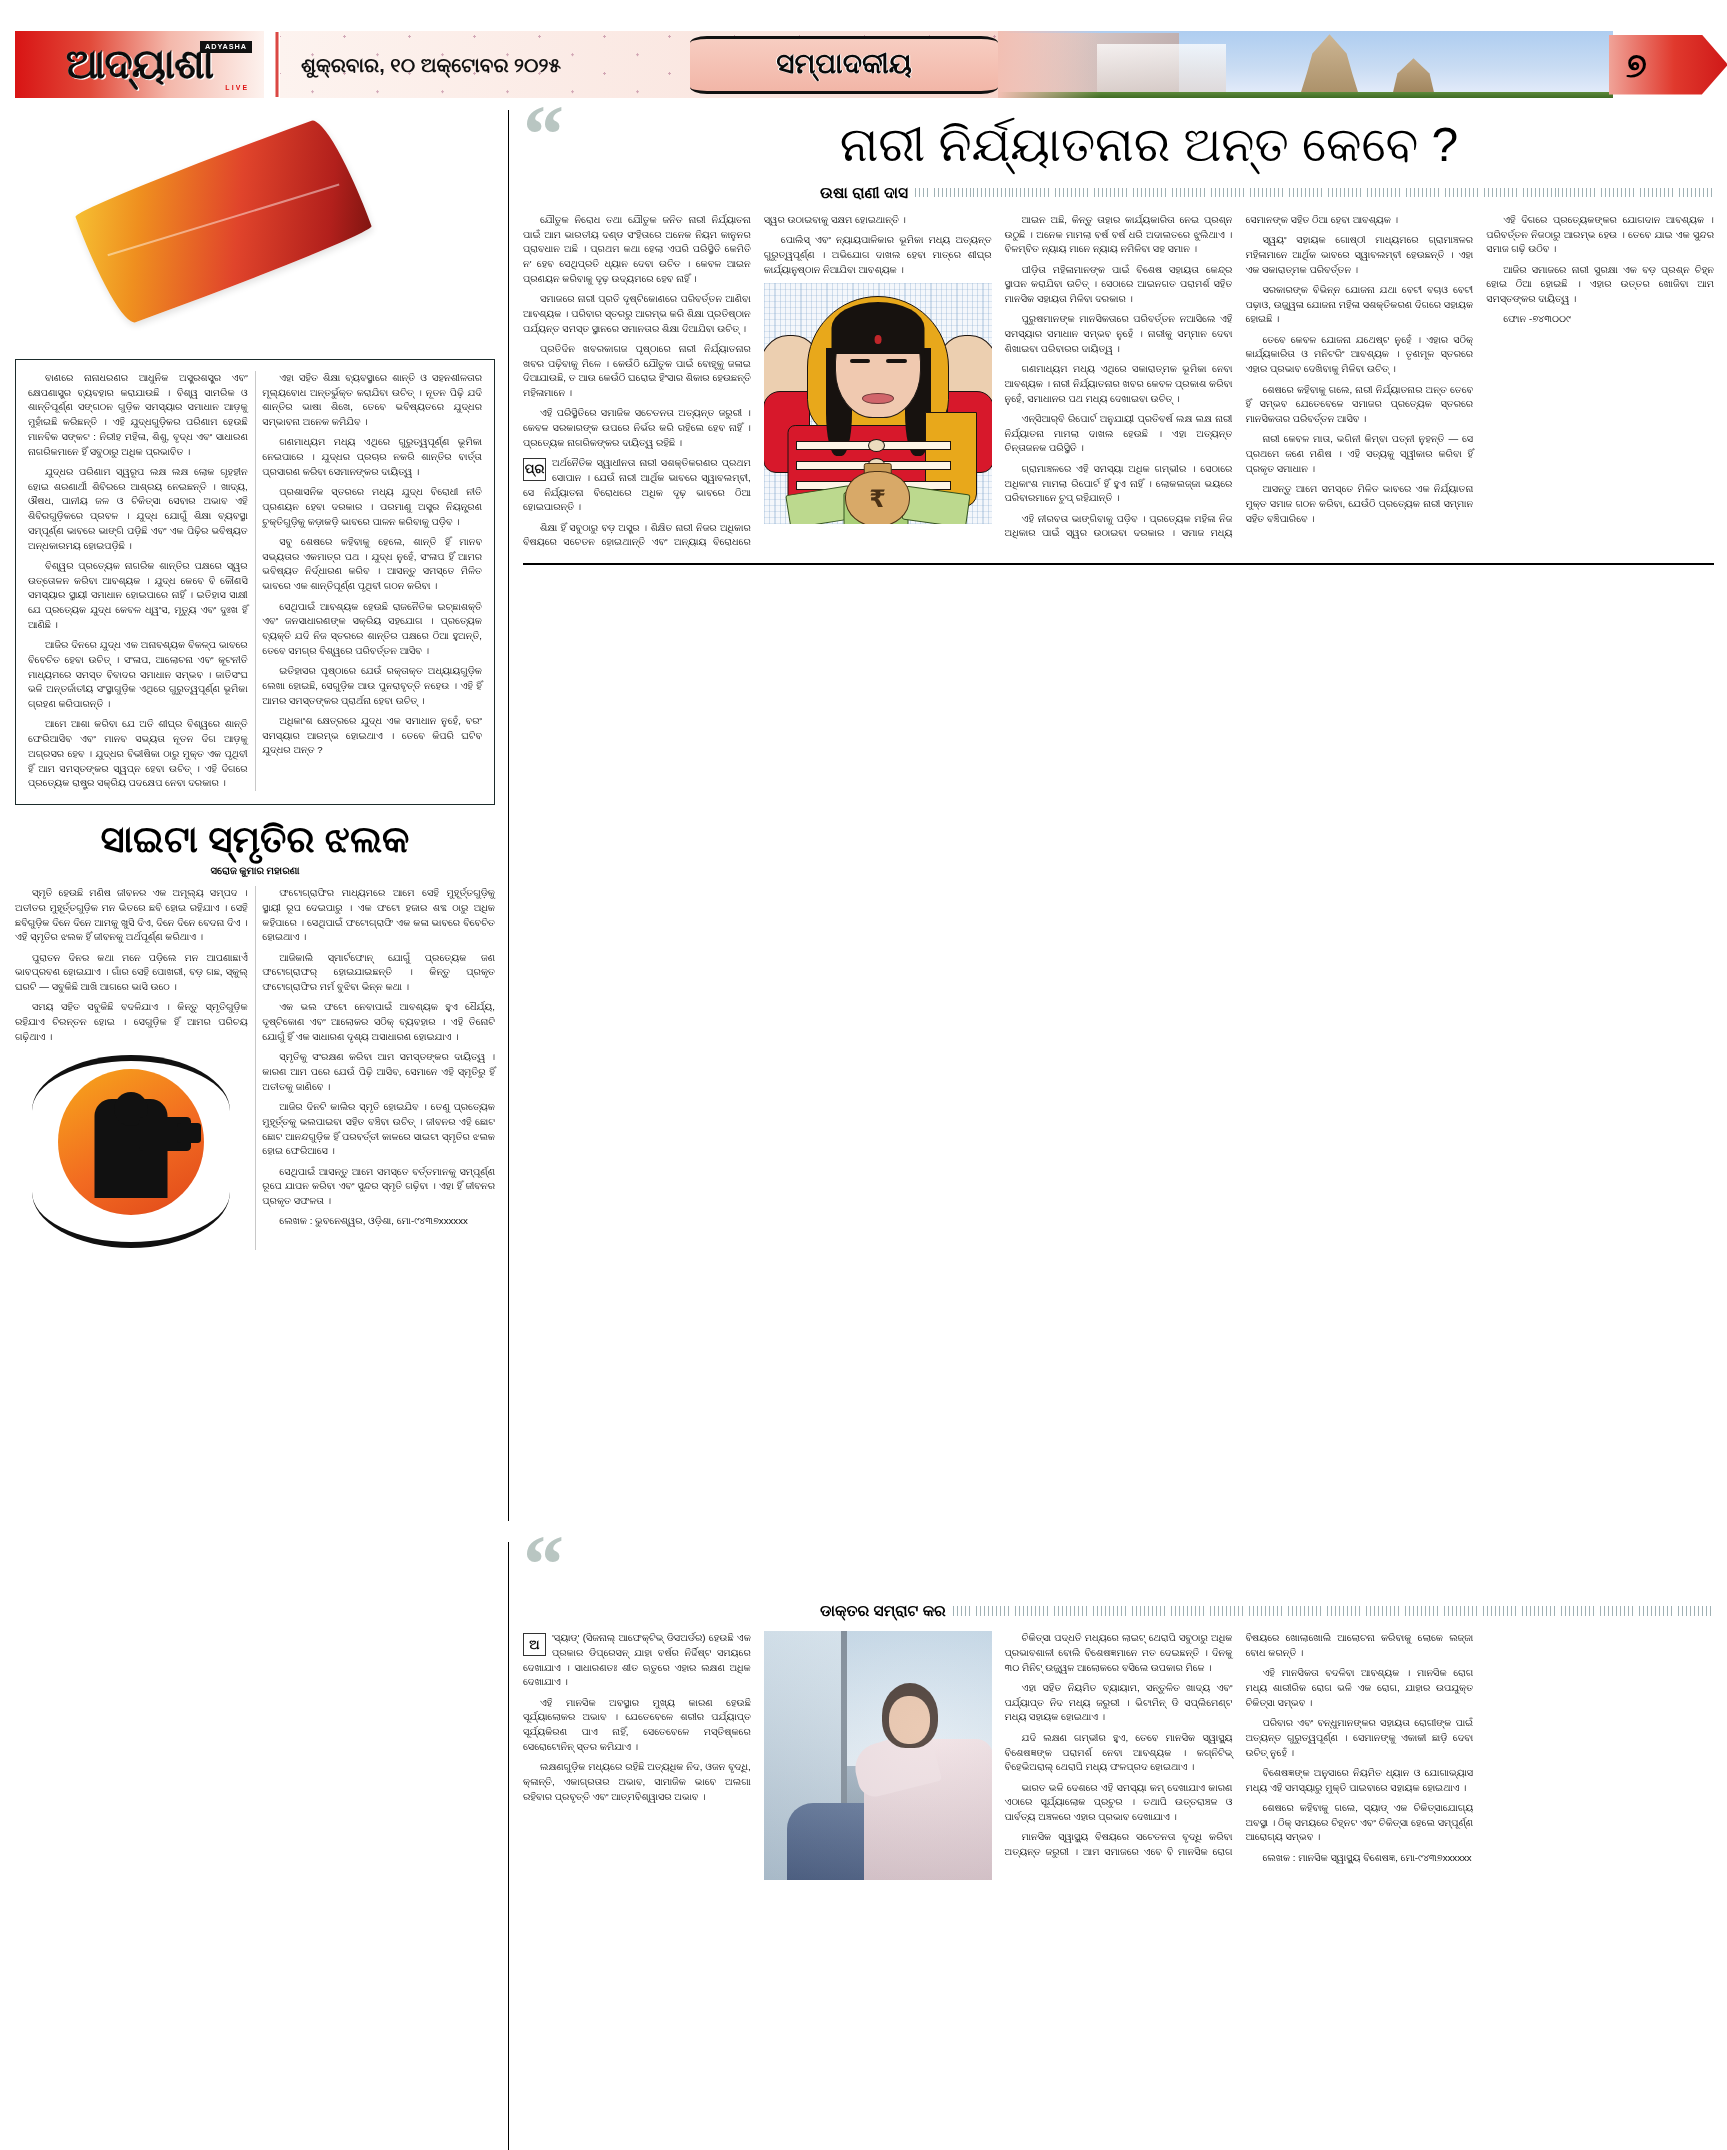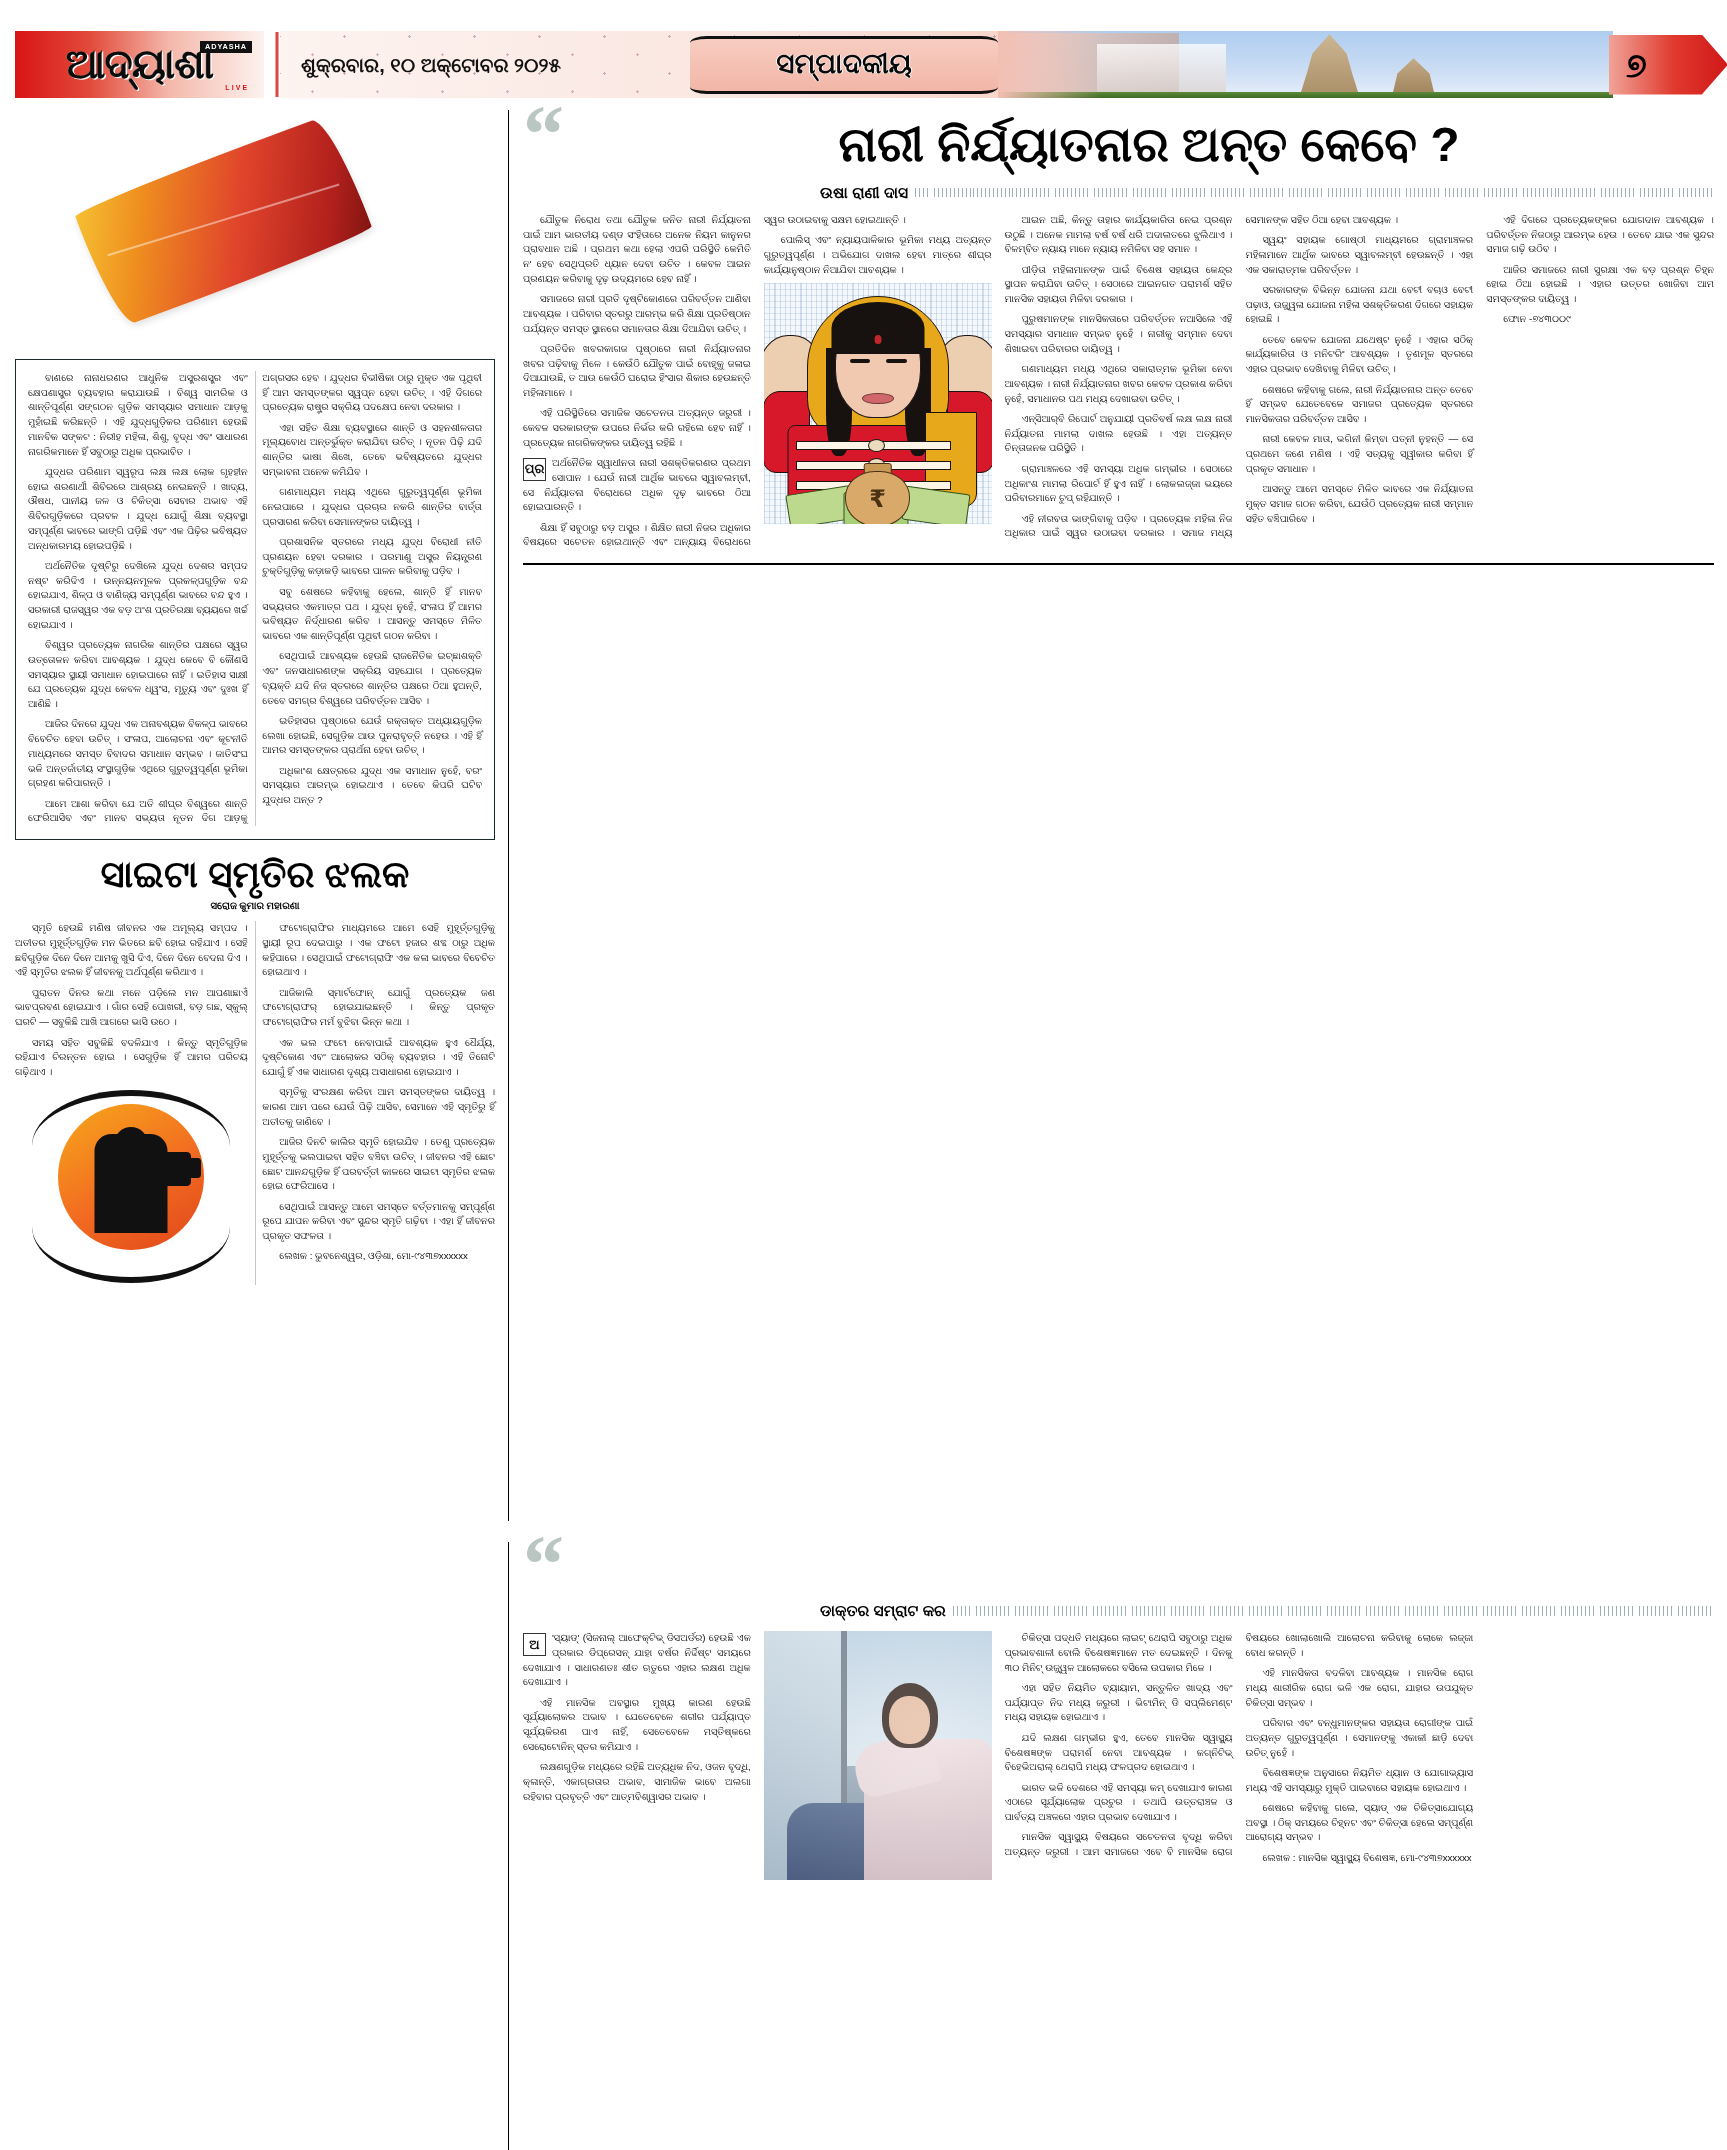--- a/index.html
+++ b/index.html
@@ -164,21 +164,21 @@
 
   
   .mainarea { position:absolute; left:523px; top:0; width:1191px; }
 
   .quote-mark {
     font-size:82px; line-height:.62; color:#b9c6c2; font-weight:bold;
     font-family:"Liberation Serif", serif; display:inline-block;
   }
   .hl-row { display:flex; align-items:flex-start; gap:20px; margin-bottom:2.6px; }
   h1.hl-main {
-    font-size:48px; line-height:1.14; font-weight:bold; margin:7.7px 0 0 0;
+    font-size:48px; line-height:1.14; font-weight:normal; margin:7.7px 0 0 0;
     flex:1; text-align:center; white-space:nowrap;
   }
   h1.hl-main.small { font-size:40px; }
 
   .byline-row {
     display:flex; align-items:center; gap:0; margin:11.2px 0 11.2px 297px;
   }
   .byline-name { font-size:15.5px; font-weight:bold; white-space:nowrap; padding-right:6.9px; }
   .byline-stripe {
     flex:1; height:9.5px;
@@ -420,21 +420,20 @@
   <div class="leftcol">
 
     <div class="leaf-art">
       <div class="leaf"></div>
     </div>
 
     <div class="boxed">
       <div class="twocol">
         <p class="body">ବାଣରେ ନାନାଧରଣର ଆଧୁନିକ ଅସ୍ତ୍ରଶସ୍ତ୍ର ଏବଂ କ୍ଷେପଣାସ୍ତ୍ର ବ୍ୟବହାର କରାଯାଉଛି । ବିଶ୍ୱ ସାମରିକ ଓ ଶାନ୍ତିପୂର୍ଣ୍ଣ ସଙ୍ଗଠନ ଗୁଡ଼ିକ ସମସ୍ୟାର ସମାଧାନ ଆଡ଼କୁ ମୁହାଁଇଛି କରିଛନ୍ତି । ଏହି ଯୁଦ୍ଧଗୁଡ଼ିକର ପରିଣାମ ହେଉଛି ମାନବିକ ସଙ୍କଟ : ନିରୀହ ମହିଳା, ଶିଶୁ, ବୃଦ୍ଧ ଏବଂ ସାଧାରଣ ନାଗରିକମାନେ ହିଁ ସବୁଠାରୁ ଅଧିକ ପ୍ରଭାବିତ ।</p>
         <p class="body">ଯୁଦ୍ଧର ପରିଣାମ ସ୍ୱରୂପ ଲକ୍ଷ ଲକ୍ଷ ଲୋକ ଗୃହହୀନ ହୋଇ ଶରଣାର୍ଥୀ ଶିବିରରେ ଆଶ୍ରୟ ନେଇଛନ୍ତି । ଖାଦ୍ୟ, ଔଷଧ, ପାନୀୟ ଜଳ ଓ ଚିକିତ୍ସା ସେବାର ଅଭାବ ଏହି ଶିବିରଗୁଡ଼ିକରେ ପ୍ରବଳ । ଯୁଦ୍ଧ ଯୋଗୁଁ ଶିକ୍ଷା ବ୍ୟବସ୍ଥା ସମ୍ପୂର୍ଣ୍ଣ ଭାବରେ ଭାଙ୍ଗି ପଡ଼ିଛି ଏବଂ ଏକ ପିଢ଼ିର ଭବିଷ୍ୟତ ଅନ୍ଧକାରମୟ ହୋଇପଡ଼ିଛି ।</p>
-        <p class="body">ଅର୍ଥନୈତିକ ଦୃଷ୍ଟିରୁ ଦେଖିଲେ ଯୁଦ୍ଧ ଦେଶର ସମ୍ପଦ ନଷ୍ଟ କରିଦିଏ । ଉନ୍ନୟନମୂଳକ ପ୍ରକଳ୍ପଗୁଡ଼ିକ ବନ୍ଦ ହୋଇଯାଏ, ଶିଳ୍ପ ଓ ବାଣିଜ୍ୟ ସମ୍ପୂର୍ଣ୍ଣ ଭାବରେ ବନ୍ଦ ହୁଏ । ସରକାରୀ ରାଜସ୍ୱର ଏକ ବଡ଼ ଅଂଶ ପ୍ରତିରକ୍ଷା ବ୍ୟୟରେ ଖର୍ଚ୍ଚ ହୋଇଯାଏ ।</p>
         <p class="body">ବିଶ୍ୱର ପ୍ରତ୍ୟେକ ନାଗରିକ ଶାନ୍ତିର ପକ୍ଷରେ ସ୍ୱର ଉତ୍ତୋଳନ କରିବା ଆବଶ୍ୟକ । ଯୁଦ୍ଧ କେବେ ବି କୌଣସି ସମସ୍ୟାର ସ୍ଥାୟୀ ସମାଧାନ ହୋଇପାରେ ନାହିଁ । ଇତିହାସ ସାକ୍ଷୀ ଯେ ପ୍ରତ୍ୟେକ ଯୁଦ୍ଧ କେବଳ ଧ୍ୱଂସ, ମୃତ୍ୟୁ ଏବଂ ଦୁଃଖ ହିଁ ଆଣିଛି ।</p>
         <p class="body">ଆଜିର ଦିନରେ ଯୁଦ୍ଧ ଏକ ଅନାବଶ୍ୟକ ବିକଳ୍ପ ଭାବରେ ବିବେଚିତ ହେବା ଉଚିତ୍ । ସଂଳାପ, ଆଲୋଚନା ଏବଂ କୂଟନୀତି ମାଧ୍ୟମରେ ସମସ୍ତ ବିବାଦର ସମାଧାନ ସମ୍ଭବ । ଜାତିସଂଘ ଭଳି ଅନ୍ତର୍ଜାତୀୟ ସଂସ୍ଥାଗୁଡ଼ିକ ଏଥିରେ ଗୁରୁତ୍ୱପୂର୍ଣ୍ଣ ଭୂମିକା ଗ୍ରହଣ କରିପାରନ୍ତି ।</p>
         <p class="body">ଆମେ ଆଶା କରିବା ଯେ ଅତି ଶୀଘ୍ର ବିଶ୍ୱରେ ଶାନ୍ତି ଫେରିଆସିବ ଏବଂ ମାନବ ସଭ୍ୟତା ନୂତନ ଦିଗ ଆଡ଼କୁ ଅଗ୍ରସର ହେବ । ଯୁଦ୍ଧର ବିଭୀଷିକା ଠାରୁ ମୁକ୍ତ ଏକ ପୃଥିବୀ ହିଁ ଆମ ସମସ୍ତଙ୍କର ସ୍ୱପ୍ନ ହେବା ଉଚିତ୍ । ଏହି ଦିଗରେ ପ୍ରତ୍ୟେକ ରାଷ୍ଟ୍ର ସକ୍ରିୟ ପଦକ୍ଷେପ ନେବା ଦରକାର ।</p>
         <p class="body">ଏହା ସହିତ ଶିକ୍ଷା ବ୍ୟବସ୍ଥାରେ ଶାନ୍ତି ଓ ସହନଶୀଳତାର ମୂଲ୍ୟବୋଧ ଅନ୍ତର୍ଭୁକ୍ତ କରାଯିବା ଉଚିତ୍ । ନୂତନ ପିଢ଼ି ଯଦି ଶାନ୍ତିର ଭାଷା ଶିଖେ, ତେବେ ଭବିଷ୍ୟତରେ ଯୁଦ୍ଧର ସମ୍ଭାବନା ଅନେକ କମିଯିବ ।</p>
         <p class="body">ଗଣମାଧ୍ୟମ ମଧ୍ୟ ଏଥିରେ ଗୁରୁତ୍ୱପୂର୍ଣ୍ଣ ଭୂମିକା ନେଇପାରେ । ଯୁଦ୍ଧର ପ୍ରଚାର ନକରି ଶାନ୍ତିର ବାର୍ତ୍ତା ପ୍ରସାରଣ କରିବା ସେମାନଙ୍କର ଦାୟିତ୍ୱ ।</p>
         <p class="body">ପ୍ରଶାସନିକ ସ୍ତରରେ ମଧ୍ୟ ଯୁଦ୍ଧ ବିରୋଧୀ ନୀତି ପ୍ରଣୟନ ହେବା ଦରକାର । ପରମାଣୁ ଅସ୍ତ୍ର ନିୟନ୍ତ୍ରଣ ଚୁକ୍ତିଗୁଡ଼ିକୁ କଡ଼ାକଡ଼ି ଭାବରେ ପାଳନ କରିବାକୁ ପଡ଼ିବ ।</p>
         <p class="body">ସବୁ ଶେଷରେ କହିବାକୁ ହେଲେ, ଶାନ୍ତି ହିଁ ମାନବ ସଭ୍ୟତାର ଏକମାତ୍ର ପଥ । ଯୁଦ୍ଧ ନୁହେଁ, ସଂଳାପ ହିଁ ଆମର ଭବିଷ୍ୟତ ନିର୍ଦ୍ଧାରଣ କରିବ । ଆସନ୍ତୁ ସମସ୍ତେ ମିଳିତ ଭାବରେ ଏକ ଶାନ୍ତିପୂର୍ଣ୍ଣ ପୃଥିବୀ ଗଠନ କରିବା ।</p>
         <p class="body">ସେଥିପାଇଁ ଆବଶ୍ୟକ ହେଉଛି ରାଜନୈତିକ ଇଚ୍ଛାଶକ୍ତି ଏବଂ ଜନସାଧାରଣଙ୍କ ସକ୍ରିୟ ସହଯୋଗ । ପ୍ରତ୍ୟେକ ବ୍ୟକ୍ତି ଯଦି ନିଜ ସ୍ତରରେ ଶାନ୍ତିର ପକ୍ଷରେ ଠିଆ ହୁଅନ୍ତି, ତେବେ ସମଗ୍ର ବିଶ୍ୱରେ ପରିବର୍ତ୍ତନ ଆସିବ ।</p>
         <p class="body">ଇତିହାସର ପୃଷ୍ଠାରେ ଯେଉଁ ରକ୍ତାକ୍ତ ଅଧ୍ୟାୟଗୁଡ଼ିକ ଲେଖା ହୋଇଛି, ସେଗୁଡ଼ିକ ଆଉ ପୁନରାବୃତ୍ତି ନହେଉ । ଏହି ହିଁ ଆମର ସମସ୍ତଙ୍କର ପ୍ରାର୍ଥନା ହେବା ଉଚିତ୍ ।</p>
         <p class="body">ଅଧିକାଂଶ କ୍ଷେତ୍ରରେ ଯୁଦ୍ଧ ଏକ ସମାଧାନ ନୁହେଁ, ବରଂ ସମସ୍ୟାର ଆରମ୍ଭ ହୋଇଥାଏ । ତେବେ କିପରି ଘଟିବ ଯୁଦ୍ଧର ଅନ୍ତ ?</p>

